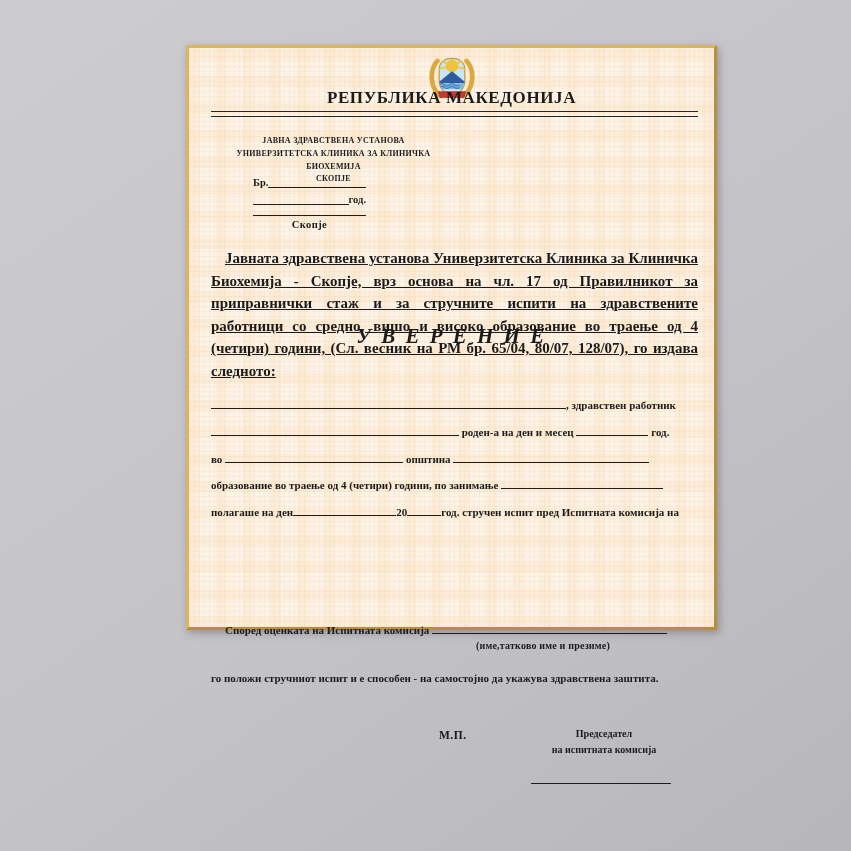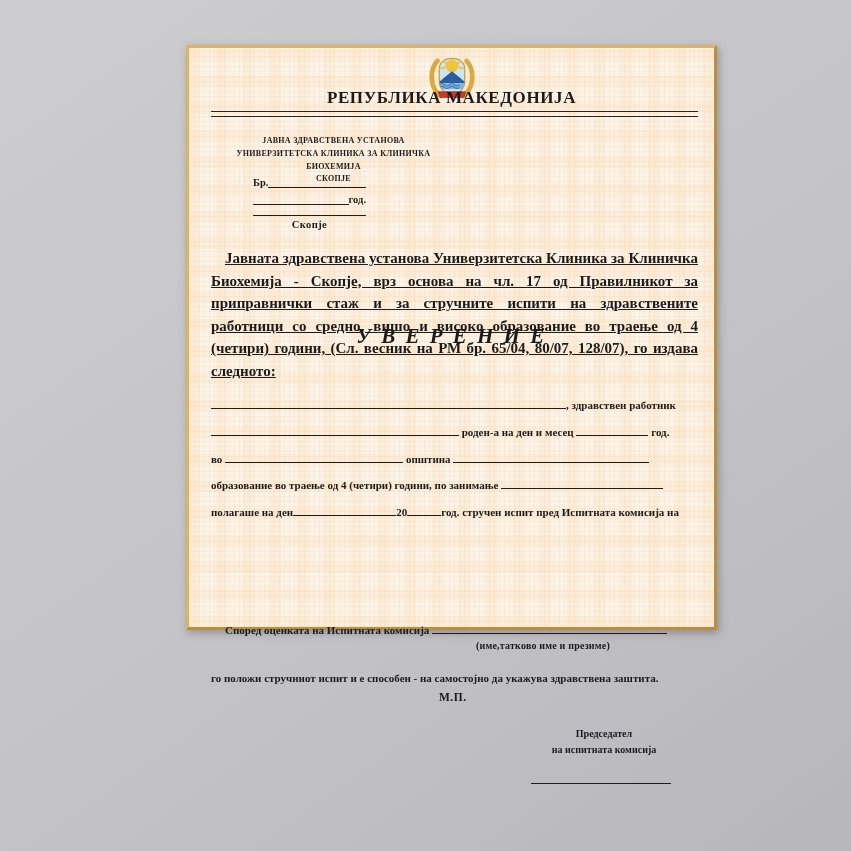--- a/index.html
+++ b/index.html
@@ -36,21 +36,21 @@
   .brrow .bl{flex:1;height:13px;}
   .brrow3{height:11px;}
   .brcity{margin-top:3px;text-align:center;font-size:10.5px;letter-spacing:.4px;}
   .intro{left:22px;right:16px;top:199px;font-size:15px;line-height:1.5;text-align:justify;text-indent:14px;text-decoration:underline;}
   .doc-title{left:0;right:0;top:276px;font-size:21px;font-style:italic;letter-spacing:2.5px;}
   .form{left:22px;right:16px;top:344px;font-size:11px;}
   .fl{height:26.8px;line-height:26.8px;white-space:nowrap;}
   .assess{left:36px;right:16px;top:574px;font-size:11px;white-space:nowrap;}
   .hint{left:274px;top:592px;width:160px;text-align:center;font-size:10px;letter-spacing:.2px;}
   .concl{left:22px;right:16px;top:624px;font-size:11px;}
-  .mp{left:250px;top:643px;font-size:11.5px;letter-spacing:.5px;}
+  .mp{left:250px;top:681px;font-size:11.5px;letter-spacing:.5px;}
   .pres{left:330px;top:678px;width:170px;text-align:center;font-size:10px;line-height:1.55;}
   .sig{left:342px;top:735px;width:140px;border-top:1.5px solid #1d1d1d;}
   .emblem{left:237px;top:7px;width:52px;height:46px;}
 </style>
 </head>
 <body>
 
 <div class="stage">
   <div class="paper">
 

